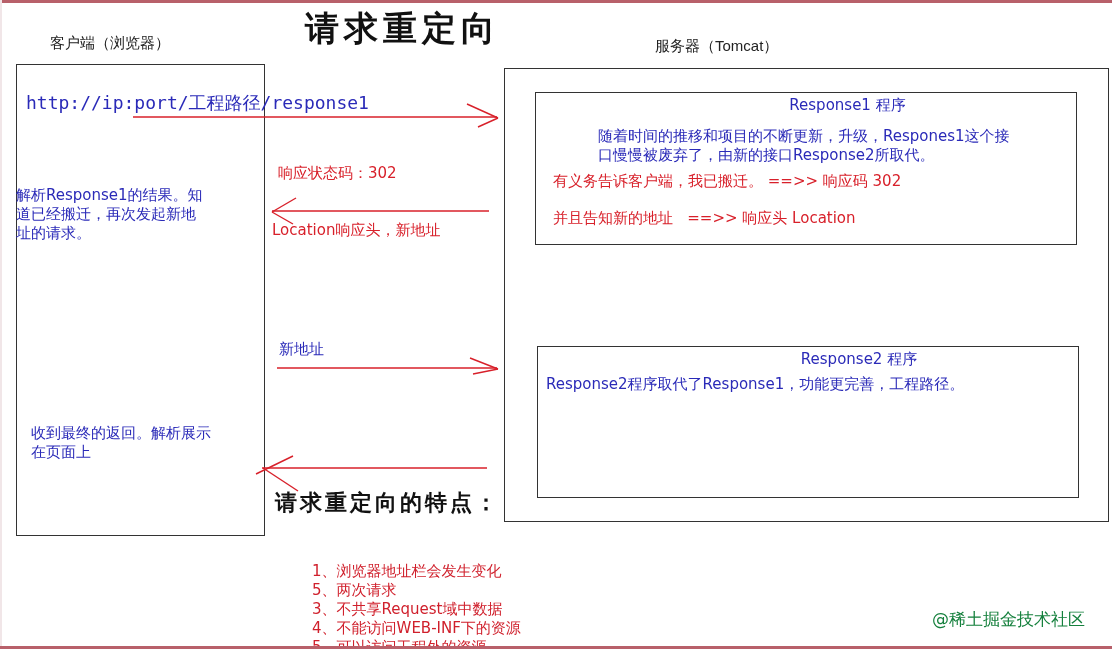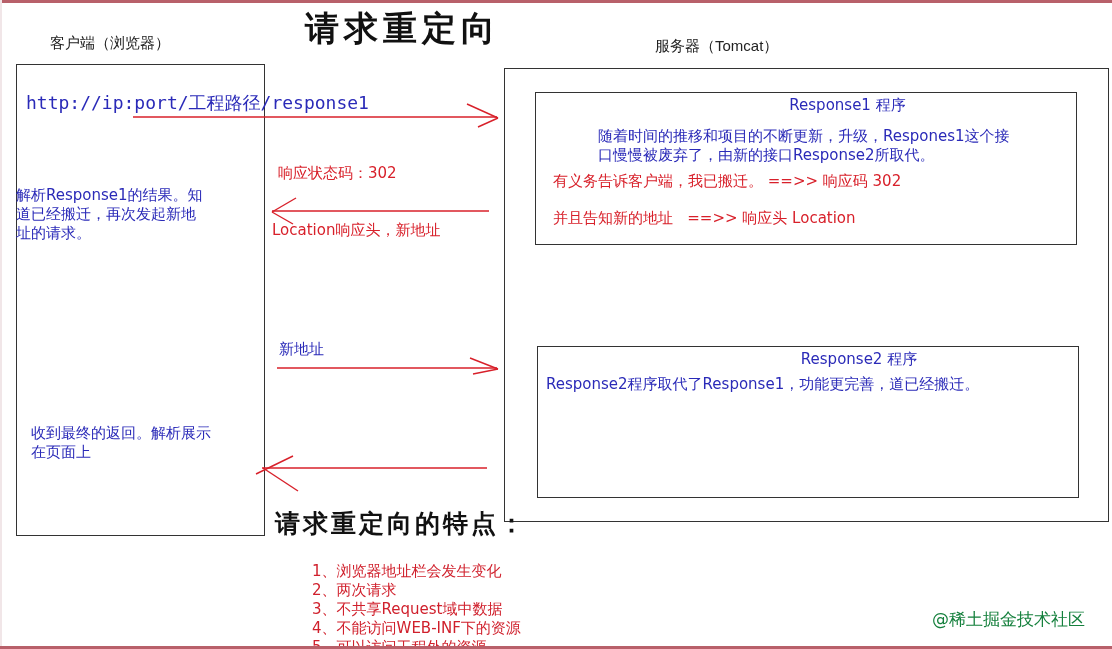--- a/index.html
+++ b/index.html
@@ -18,21 +18,21 @@
   }
   .col-label { font-size: 15px; color: #222; font-family: Liberation Sans, sans-serif; }
   .box { position: absolute; border: 1.5px solid #333; box-sizing: border-box; background: transparent; }
   .blue { color: #2a2ab8; }
   .red  { color: #d8202a; }
   .txt { font-size: 15px; line-height: 19px; white-space: pre; }
   .mono { font-family: "DejaVu Sans Mono", "Liberation Mono", monospace; font-size: 18px; }
   .center { text-align: center; }
   svg.arrows { position: absolute; left: 0; top: 0; pointer-events: none; }
   .features-title {
-    left: 275px; top: 507px; font-size: 25px; font-weight: bold; color: #111; letter-spacing: 3px;
+    left: 275px; top: 488px; font-size: 22px; font-weight: bold; color: #111; letter-spacing: 3px;
     font-family: "DejaVu Serif", "Liberation Serif", serif;
   }
   .features { left: 296px; top: 546px; list-style: none; margin: 16px; padding: 0; }
   .features li { font-size: 15px; line-height: 19px; color: #d0202c; white-space: pre; }
   .watermark { left: 932px; top: 608px; font-size: 17px; color: #15803d; }
 </style>
 </head>
 <body>
 
 <div class="edge-top"></div>
@@ -55,21 +55,21 @@
 
 <div class="box" style="left:535px; top:92px; width:542px; height:153px;"></div>
 <div class="abs txt blue center" style="left:535px; top:96px; width:625px;">Response1 程序</div>
 <div class="abs txt blue" style="left:550px; top:127px;margin-left:48px;">随着时间的推移和项目的不断更新，升级，Respones1这个接
 口慢慢被废弃了，由新的接口Response2所取代。</div>
 <div class="abs txt red" style="left:553px; top:172px;">有义务告诉客户端，我已搬迁。 ==&gt;&gt; 响应码 302</div>
 <div class="abs txt red" style="left:553px; top:209px;">并且告知新的地址   ==&gt;&gt; 响应头 Location</div>
 
 <div class="box" style="left:537px; top:346px; width:542px; height:152px;"></div>
 <div class="abs txt blue center" style="left:537px; top:350px; width:644px;">Response2 程序</div>
-<div class="abs txt blue" style="left:546px; top:375px;">Response2程序取代了Response1，功能更完善，道已经搬迁。</div>
+<div class="abs txt blue" style="left:546px; top:375px;">Response2程序取代了Response1，功能更完善，工程路径。</div>
 
 <div class="abs txt red" style="left:278px; top:164px;">响应状态码：302</div>
 <div class="abs txt red" style="left:272px; top:221px;">Location响应头，新地址</div>
 <div class="abs txt blue" style="left:279px; top:340px;">新地址</div>
 
 <svg class="arrows" width="1112" height="649">
   <g stroke="#d8202a" stroke-width="1.4" fill="none">
     <line x1="133" y1="117" x2="497" y2="117"></line>
     <line x1="467" y1="104" x2="498" y2="118"></line>
     <line x1="478" y1="127" x2="498" y2="118"></line>
@@ -87,21 +87,21 @@
   <g stroke="#d8202a" stroke-width="1.4" fill="none">
     <line x1="487" y1="468" x2="262" y2="468"></line>
     <line x1="293" y1="456" x2="256" y2="474"></line>
     <line x1="263" y1="468" x2="298" y2="491"></line>
   </g>
 </svg>
 
 <div class="abs features-title">请求重定向的特点：</div>
 <ul class="abs features">
   <li>1、浏览器地址栏会发生变化</li>
-  <li>2、两次请求</li>
+  <li>5、两次请求</li>
   <li>3、不共享Request域中数据</li>
   <li>4、不能访问WEB-INF下的资源</li>
   <li>5、可以访问工程外的资源</li>
 </ul>
 
 <div class="abs watermark">@稀土掘金技术社区</div>
 
 <div class="edge-bottom"></div>
 
 </body></html>

